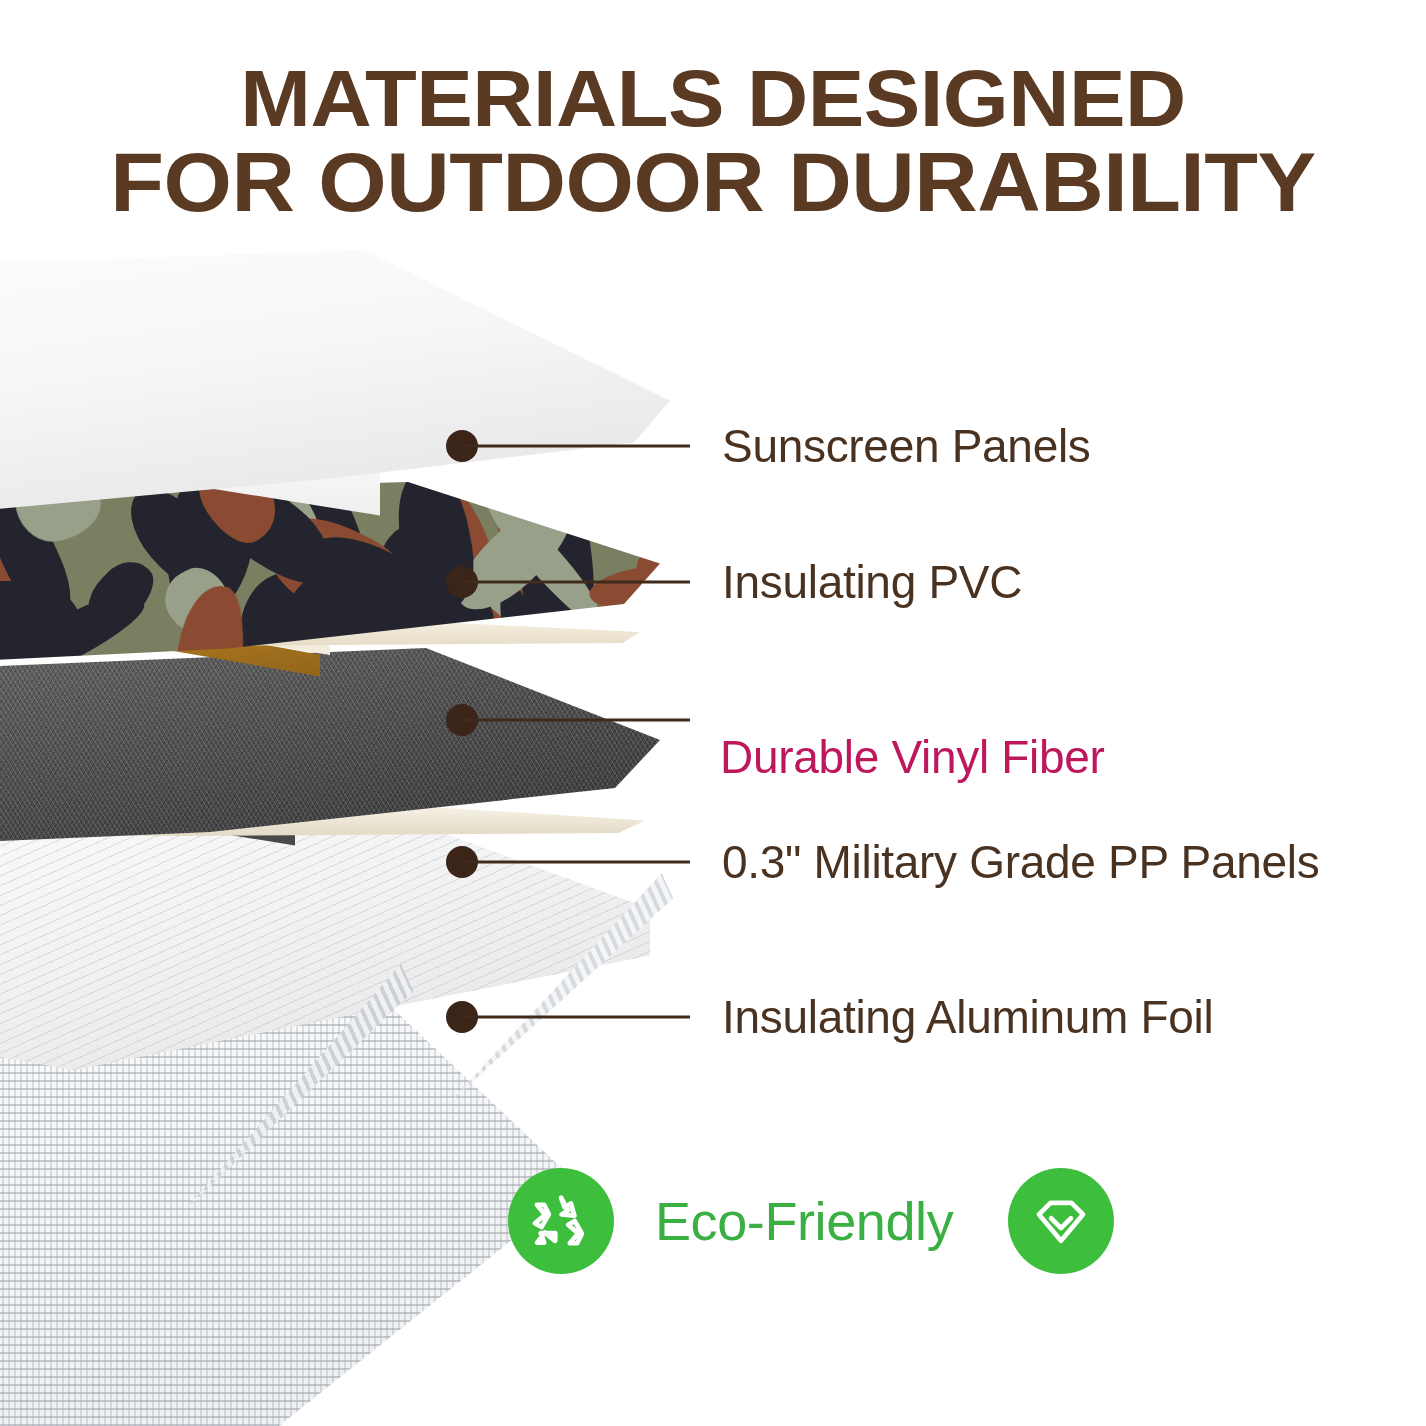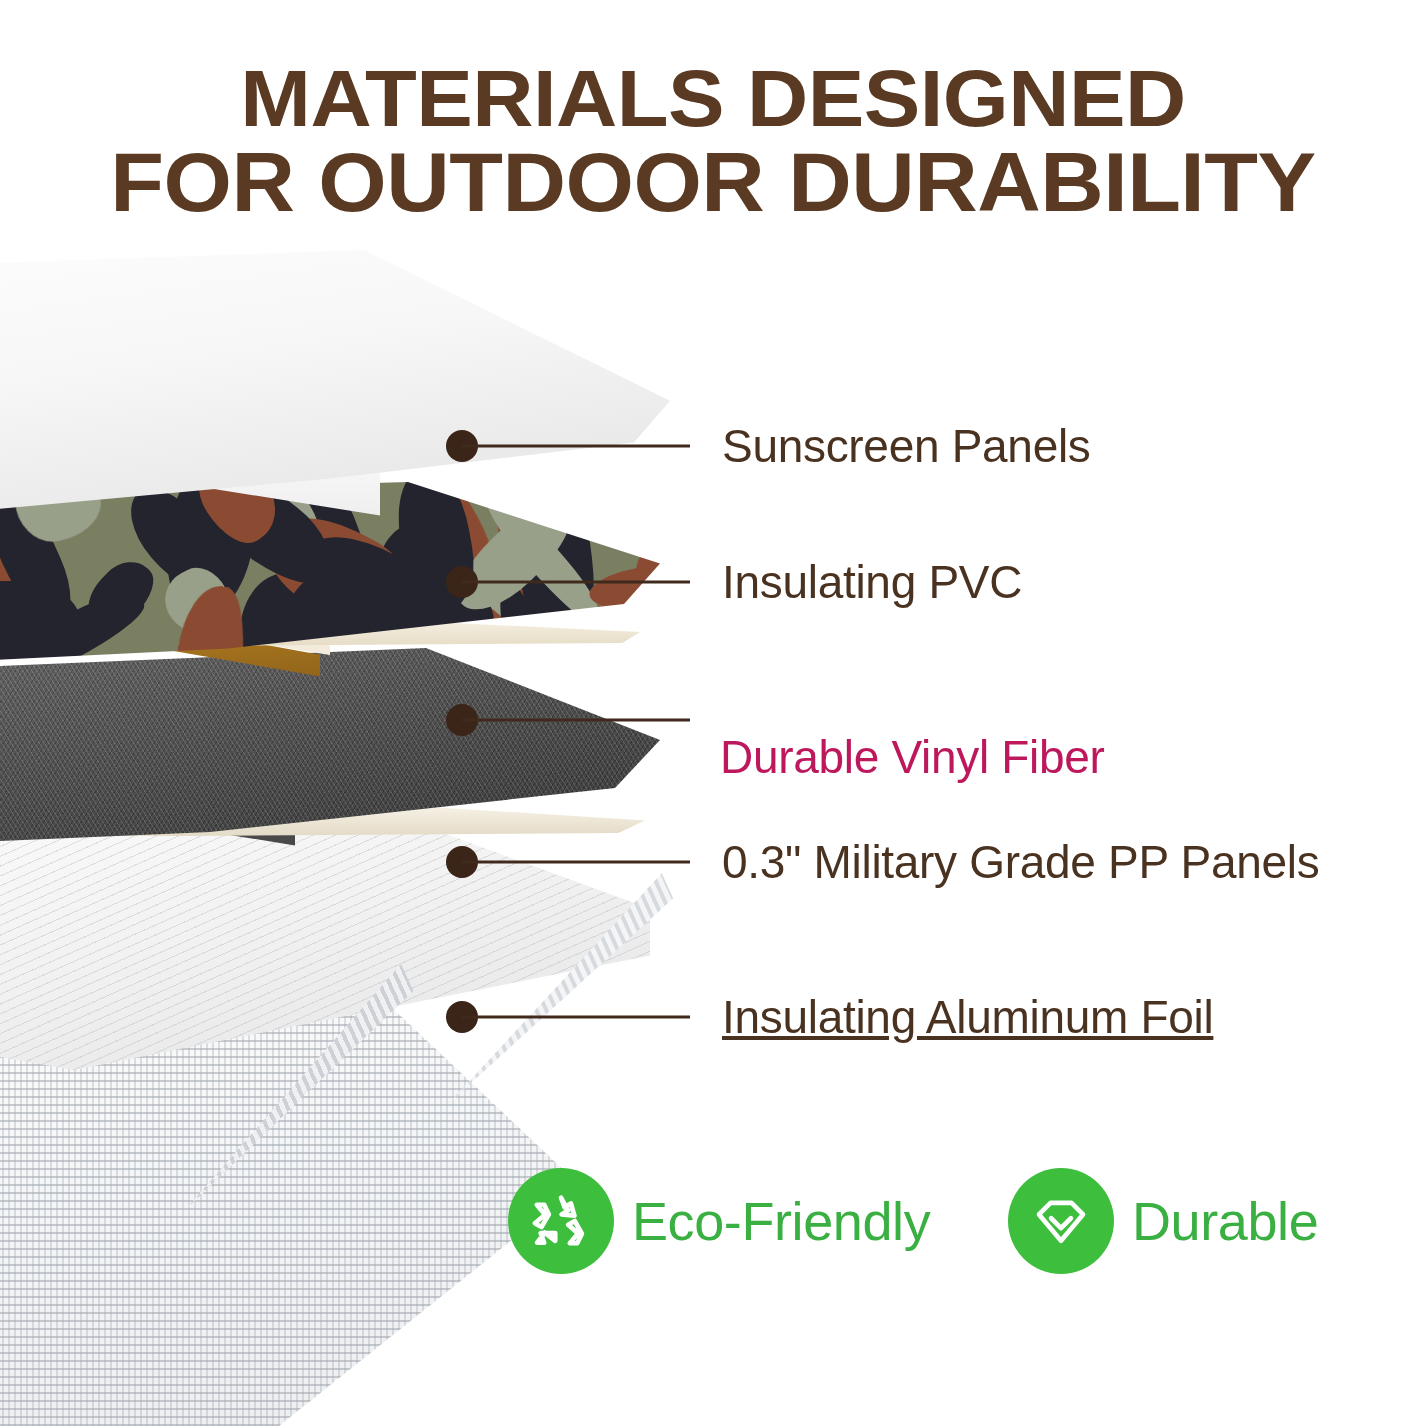--- a/index.html
+++ b/index.html
@@ -161,21 +161,21 @@
     position:absolute;
     color:#4a3221;
     font-size:46px;
     transform:translateY(-50%);
     white-space:nowrap;
     letter-spacing:-0.3px;
   }
 
   
   .badges{position:absolute;left:0;top:1168px;width:1426px;height:120px;}
-  .badge{position:absolute;display:flex;align-items:center;gap:18px;}
+  .badge{position:absolute;display:flex;align-items:center;gap:41px;}
   .badge-circle{
     width:106px;height:106px;border-radius:50%;
     background:#3dbe3d;display:flex;align-items:center;justify-content:center;flex:0 0 auto;
   }
   .badge-text{font-size:54px;color:#3aaf42;white-space:nowrap;letter-spacing:-0.4px;}
 </style>
 </head>
 <body>
 
 <div id="stage">
@@ -277,21 +277,21 @@
       <div class="cline" style="left: 462px; top: 582px; width: 228px; background: rgb(63, 42, 28);"></div>
       <div class="clabel" style="left: 722px; top: 582px; color: rgb(74, 50, 33);">Insulating PVC</div>
       <div class="cdot" style="left: 462px; top: 720px; background: rgb(59, 36, 24);"></div>
       <div class="cline" style="left: 462px; top: 720px; width: 228px; background: rgb(63, 42, 28);"></div>
       <div class="clabel" style="left: 720px; top: 720px; color: #be185d; margin-top: 37px;">Durable Vinyl Fiber</div>
       <div class="cdot" style="left: 462px; top: 862px; background: rgb(59, 36, 24);"></div>
       <div class="cline" style="left: 462px; top: 862px; width: 228px; background: rgb(63, 42, 28);"></div>
       <div class="clabel" style="left: 722px; top: 862px; color: rgb(74, 50, 33);">0.3" Military Grade PP Panels</div>
       <div class="cdot" style="left: 462px; top: 1017px; background: rgb(59, 36, 24);"></div>
       <div class="cline" style="left: 462px; top: 1017px; width: 228px; background: rgb(63, 42, 28);"></div>
-      <div class="clabel" style="left: 722px; top: 1017px; color: rgb(74, 50, 33); text-decoration: underline;">Insulating Aluminum Foil</div>
+      <div class="clabel" style="left: 722px; top: 1017px; color: rgb(74, 50, 33);">Insulating Aluminum Foil</div>
     </div>
 
   <div class="badges">
 
     <div class="badge" id="badge-0" style="left: 508px;">
       <span class="badge-circle" style="background: rgb(61, 190, 61);">
         <svg width="66" height="66" viewBox="0 0 24 24" fill="none" stroke="#ffffff" stroke-width="1.7" stroke-linecap="round" stroke-linejoin="round">
           <path d="M12 3.5 L14.6 8.2 L12.2 9.6 L16.9 10.1 L15.6 5.6 L13.3 7 Z"></path>
           <path d="M4.6 16.4 L9.9 16.4 L9.9 19.2 L6.1 16.2 L3.3 19.9 L5.9 19.9 Z"></path>
           <path d="M19.6 16.6 L17 12 L14.6 13.4 L18.2 16.5 L15.2 20.1 L17.9 20.1 Z"></path>
@@ -301,17 +301,16 @@
       <span class="badge-text" style="color: rgb(58, 175, 66);">Eco-Friendly</span>
     </div>
 
     <div class="badge" id="badge-1" style="left: 1008px;">
       <span class="badge-circle" style="background: rgb(61, 190, 61);">
         <svg width="66" height="66" viewBox="0 0 24 24" fill="none" stroke="#ffffff" stroke-width="1.7" stroke-linecap="round" stroke-linejoin="round">
           <path d="M4 9.6 L8.2 5.4 L15.8 5.4 L20 9.6 L12 19.2 Z"></path>
           <path d="M8.4 11 L12 14.6 L15.6 11"></path>
         </svg>
       </span>
-      <span class="badge-text" style="color: rgb(58, 175, 66);">Durable</span>
     </div>
 
   </div>
 </div>
 
 </body></html>

